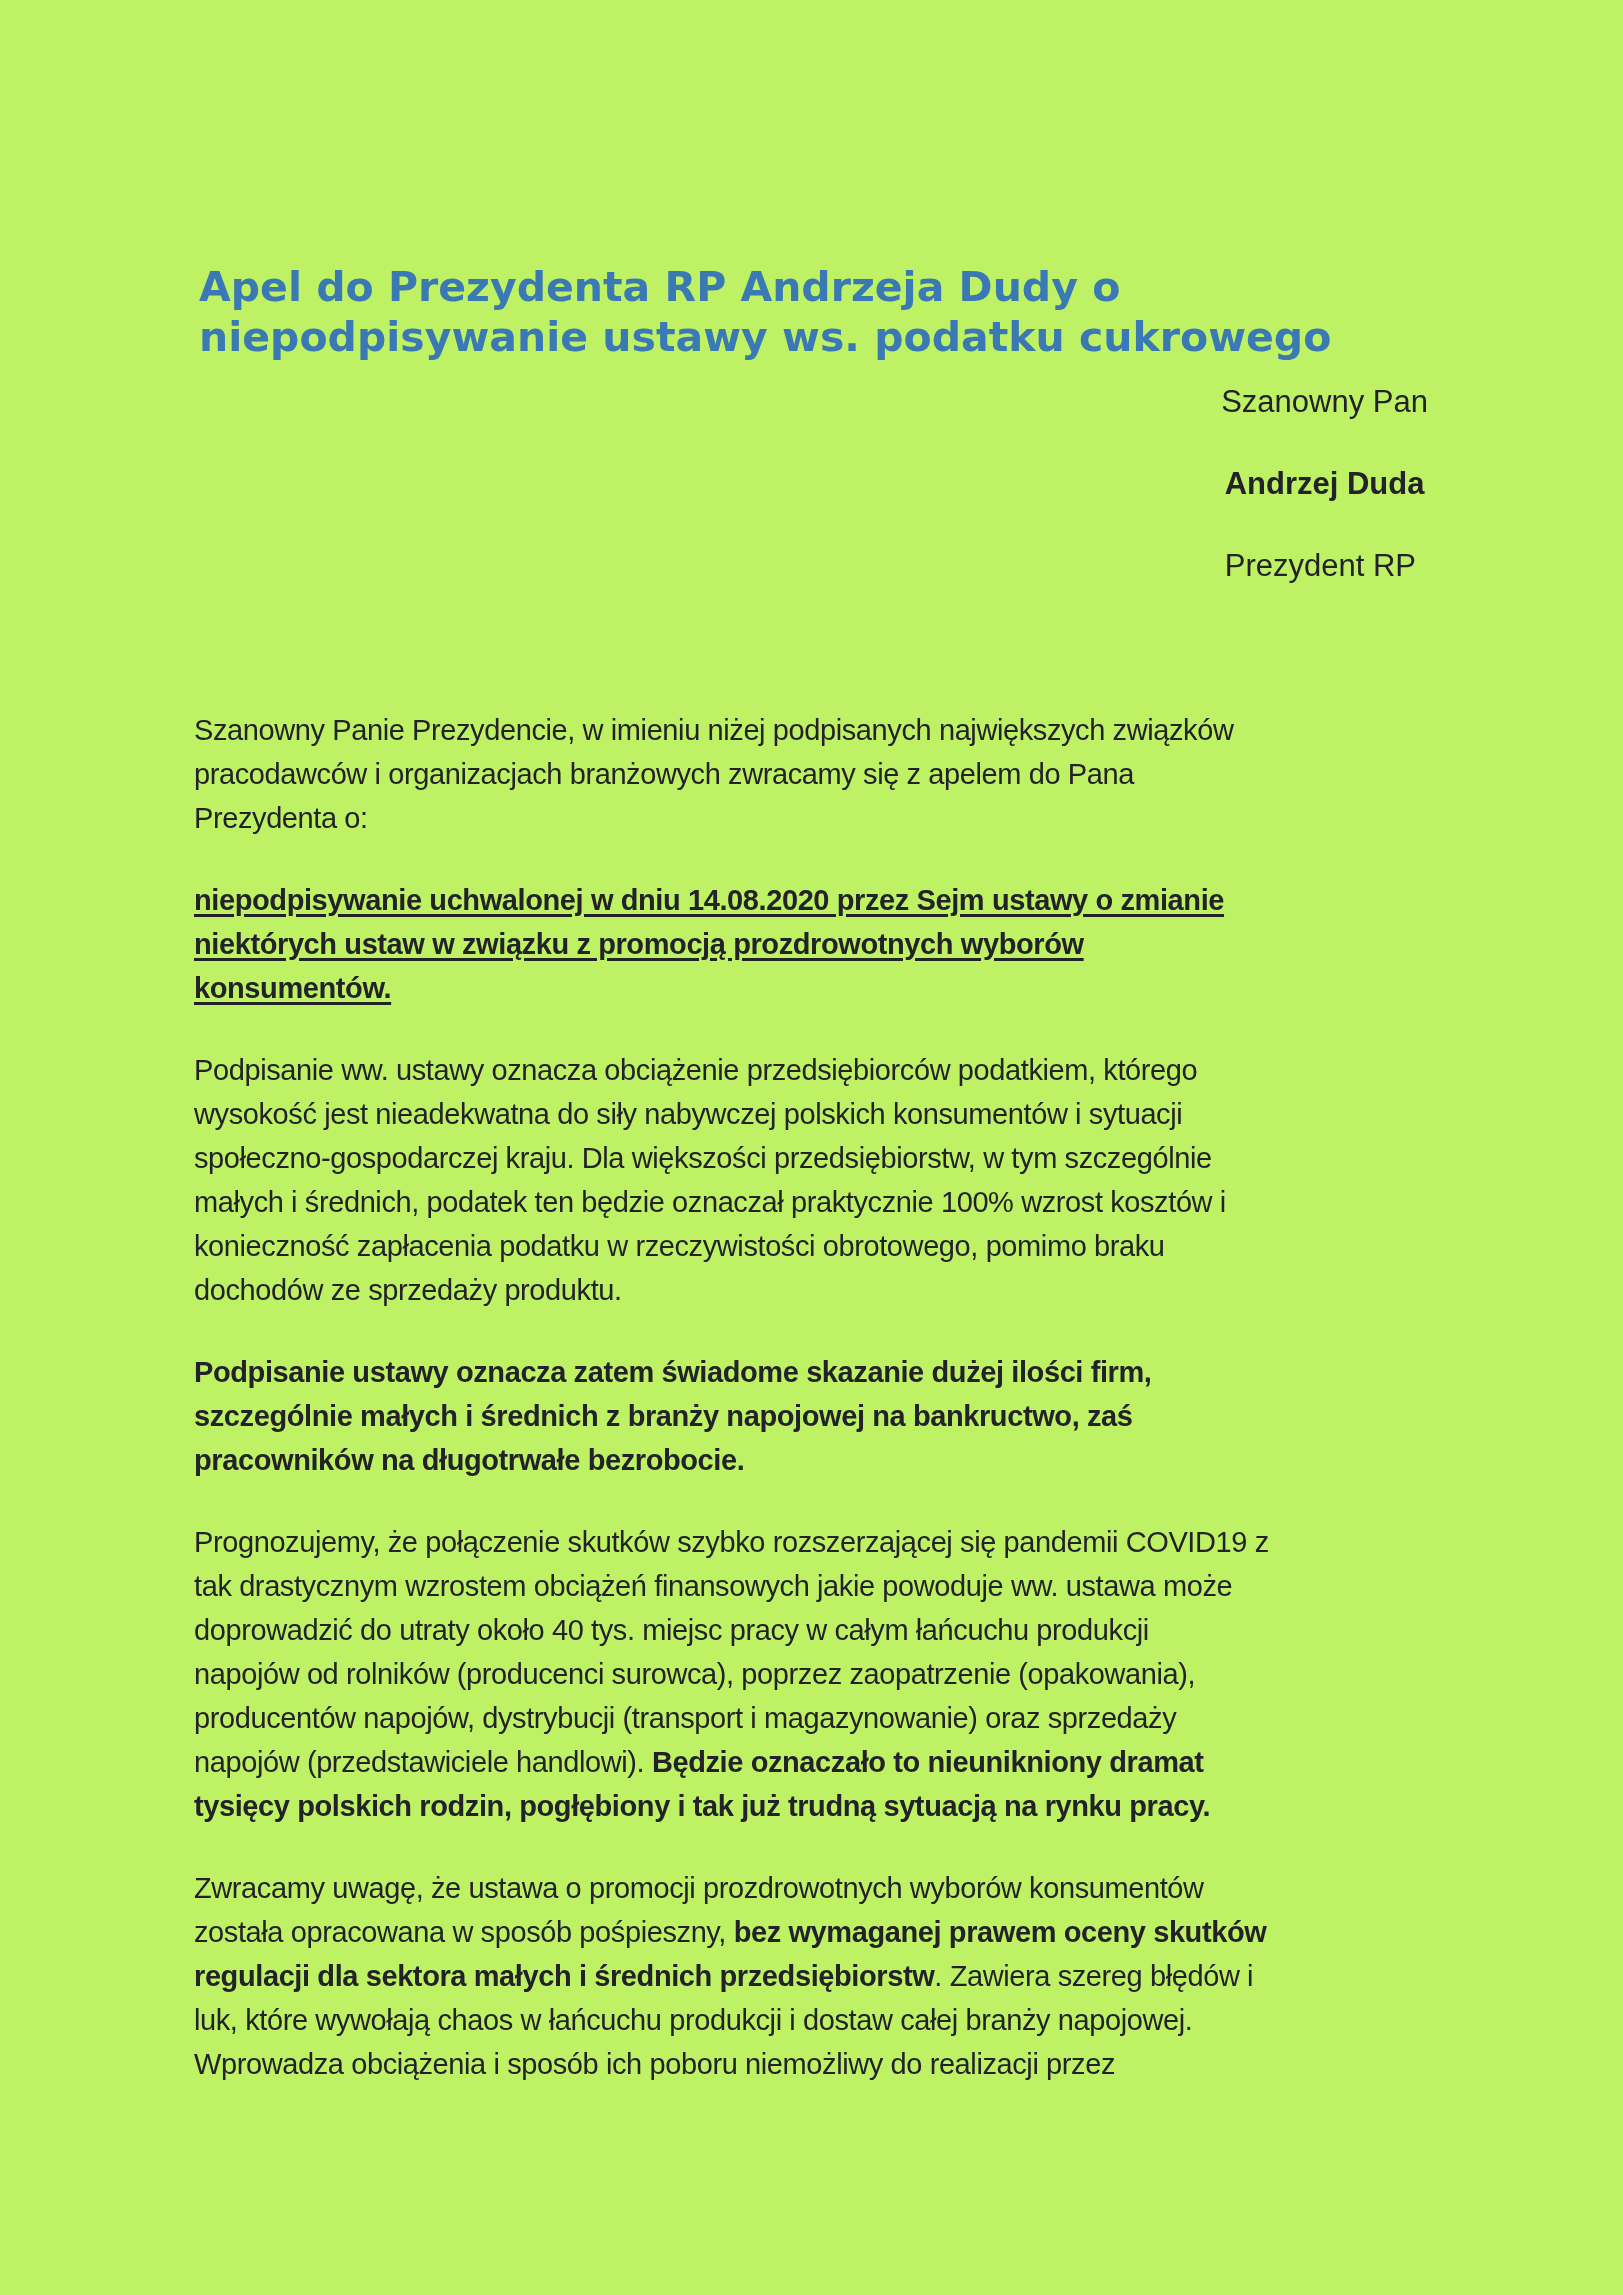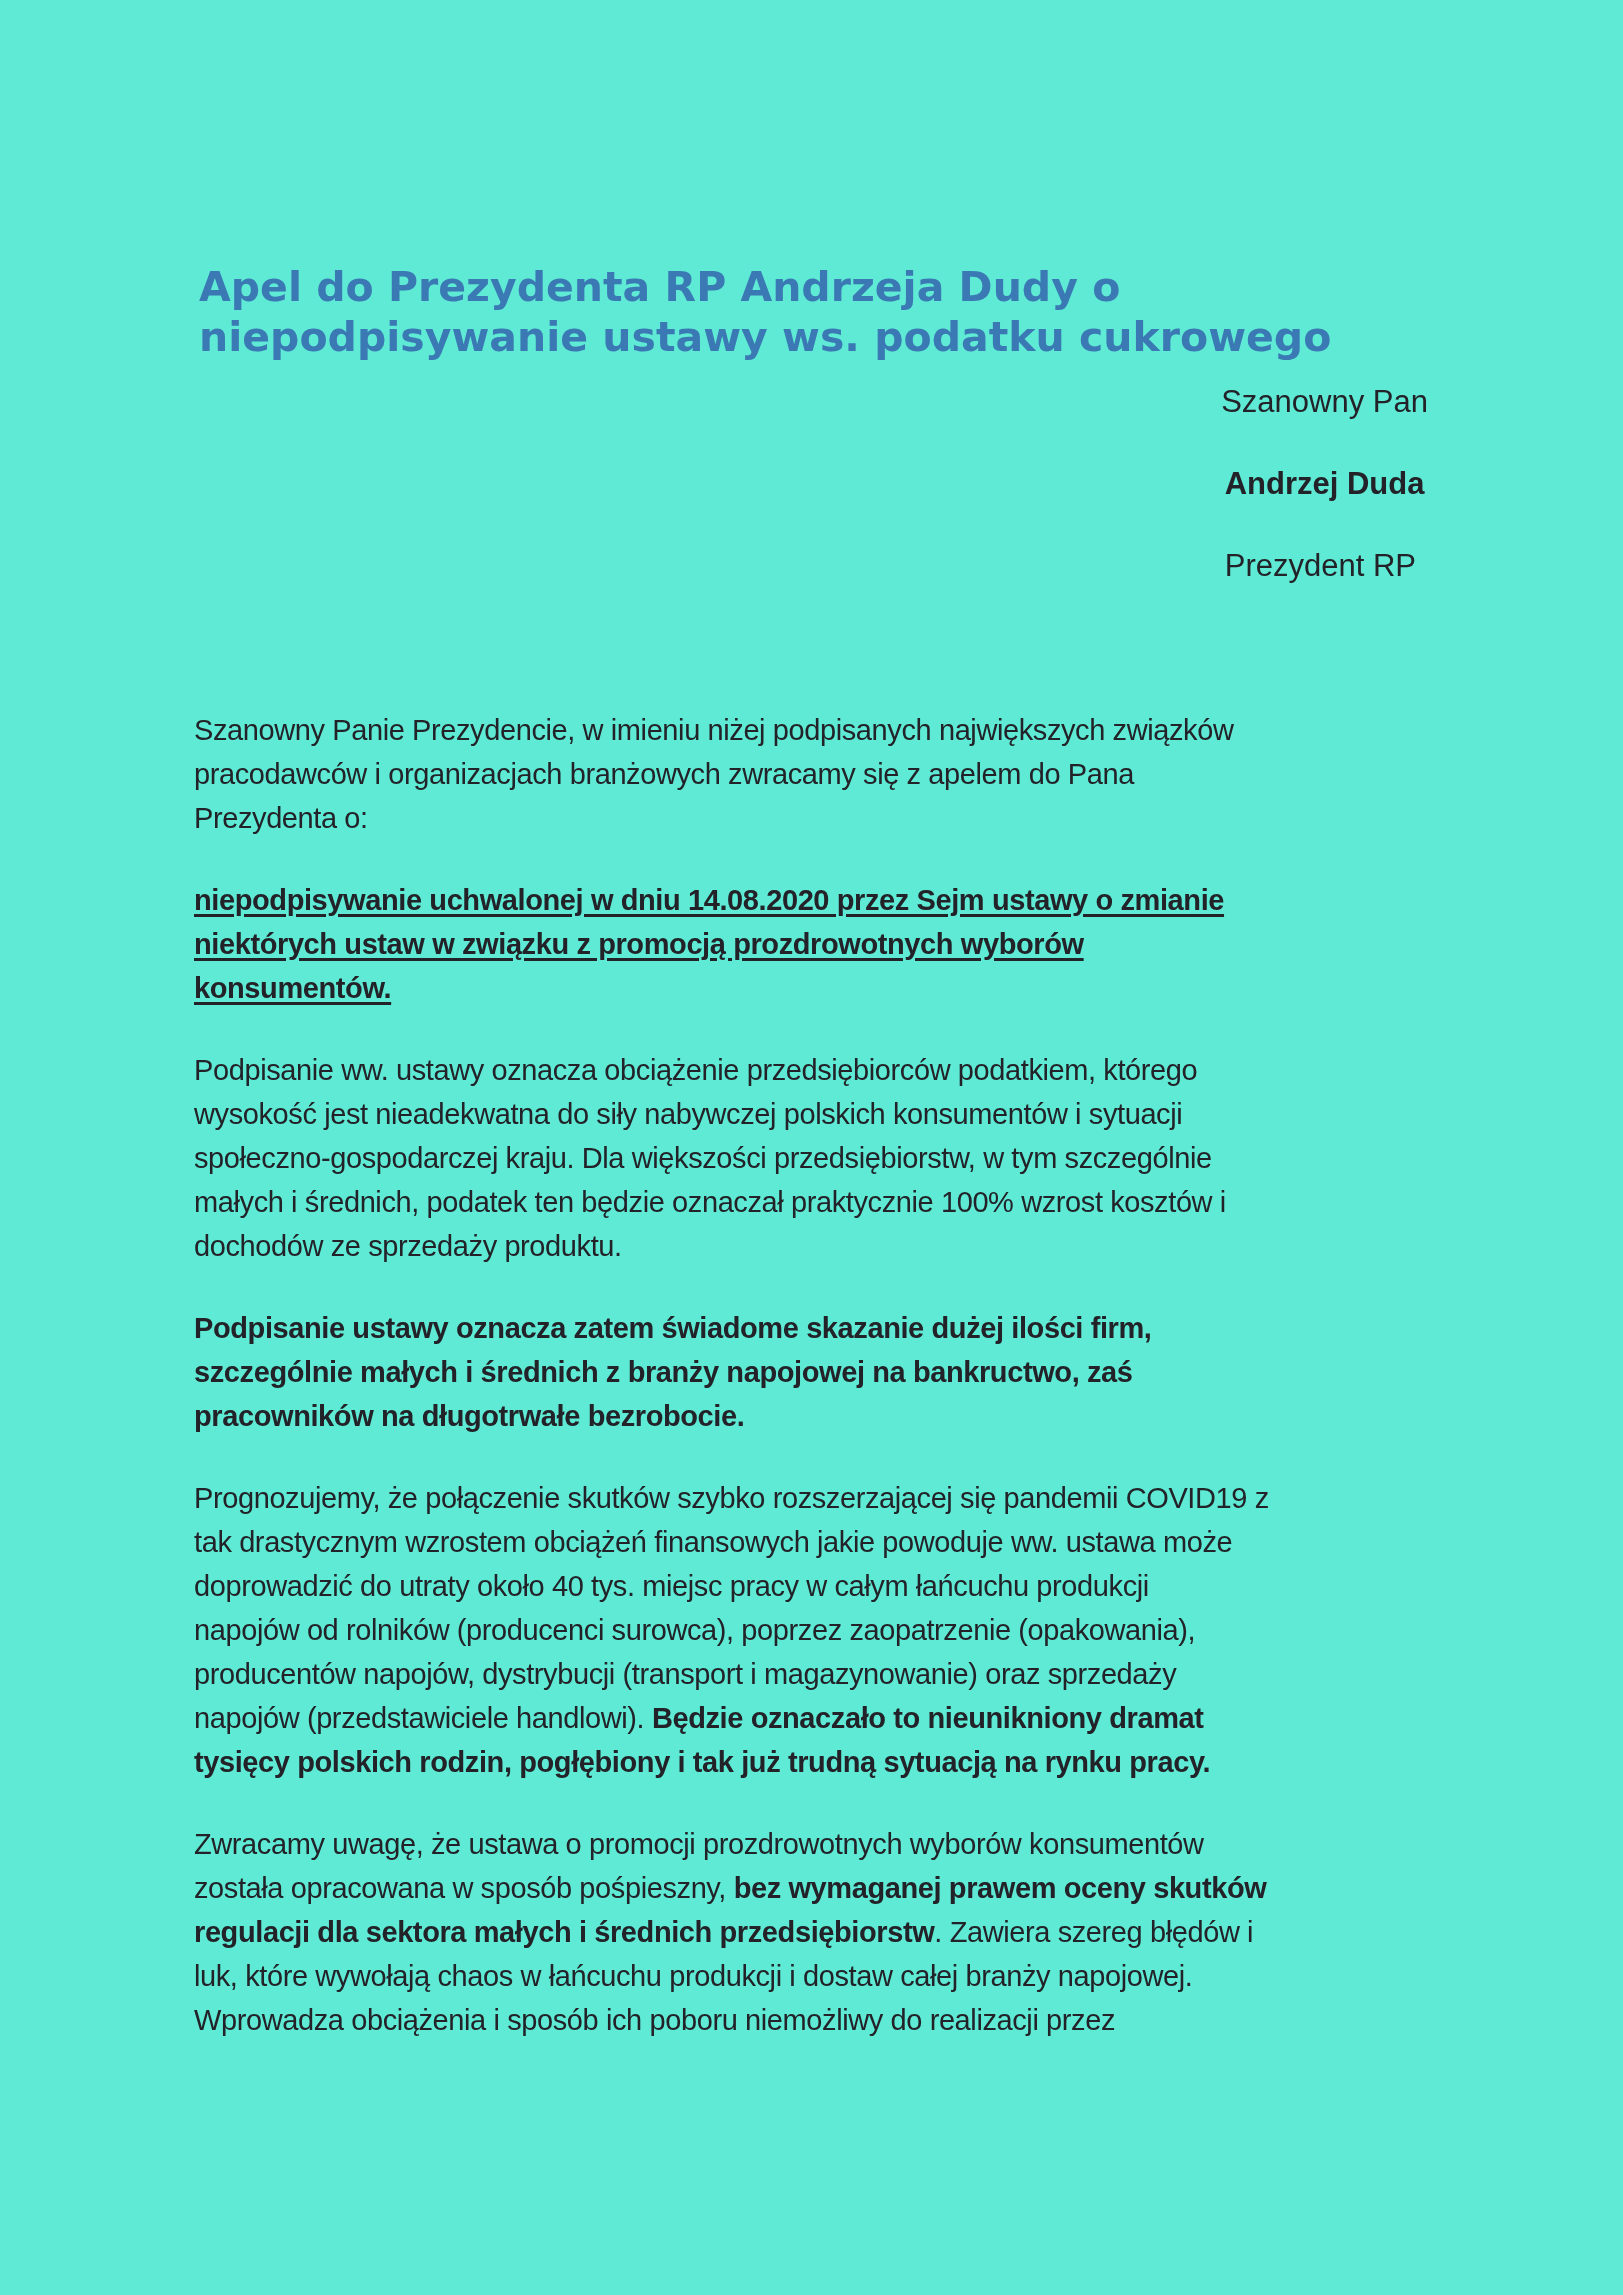--- a/index.html
+++ b/index.html
@@ -12,21 +12,21 @@
     height: 2295px;
     position: relative;
     overflow: hidden;
     color: #222228;
   }
   .page {
     position: absolute;
     left: 0; top: 0;
     width: 1623px;
     height: 2295px;
-    background: #5eead4;
+    background: #bef264;
   }
   .title {
     position: absolute;
     left: 199px;
     top: 262px;
     width: 1243px;
     font-family: "DejaVu Sans", sans-serif;
     font-weight: bold;
     font-size: 41px;
     line-height: 50px;
@@ -96,20 +96,21 @@
       <span class="line"><span class="u">niepodpisywanie uchwalonej w dniu 14.08.2020 przez Sejm ustawy o zmianie</span></span>
       <span class="line"><span class="u">niektórych ustaw w związku z promocją prozdrowotnych wyborów</span></span>
       <span class="line"><span class="u">konsumentów.</span></span>
     </p>
 
     <p>
       <span class="line">Podpisanie ww. ustawy oznacza obciążenie przedsiębiorców podatkiem, którego</span>
       <span class="line">wysokość jest nieadekwatna do siły nabywczej polskich konsumentów i sytuacji</span>
       <span class="line">społeczno-gospodarczej kraju. Dla większości przedsiębiorstw, w tym szczególnie</span>
       <span class="line">małych i średnich, podatek ten będzie oznaczał praktycznie 100% wzrost kosztów i</span>
+      <span class="line">konieczność zapłacenia podatku w rzeczywistości obrotowego, pomimo braku</span>
       <span class="line">dochodów ze sprzedaży produktu.</span>
     </p>
 
     <p class="b">
       <span class="line">Podpisanie ustawy oznacza zatem świadome skazanie dużej ilości firm,</span>
       <span class="line">szczególnie małych i średnich z branży napojowej na bankructwo, zaś</span>
       <span class="line">pracowników na długotrwałe bezrobocie.</span>
     </p>
 
     <p>

